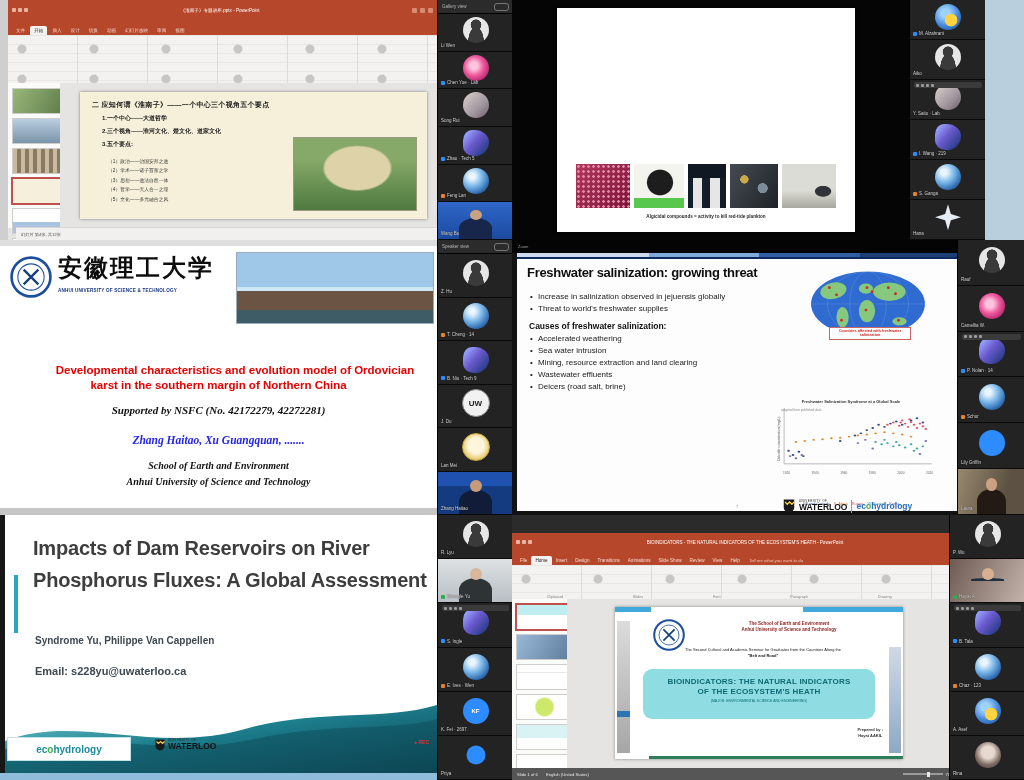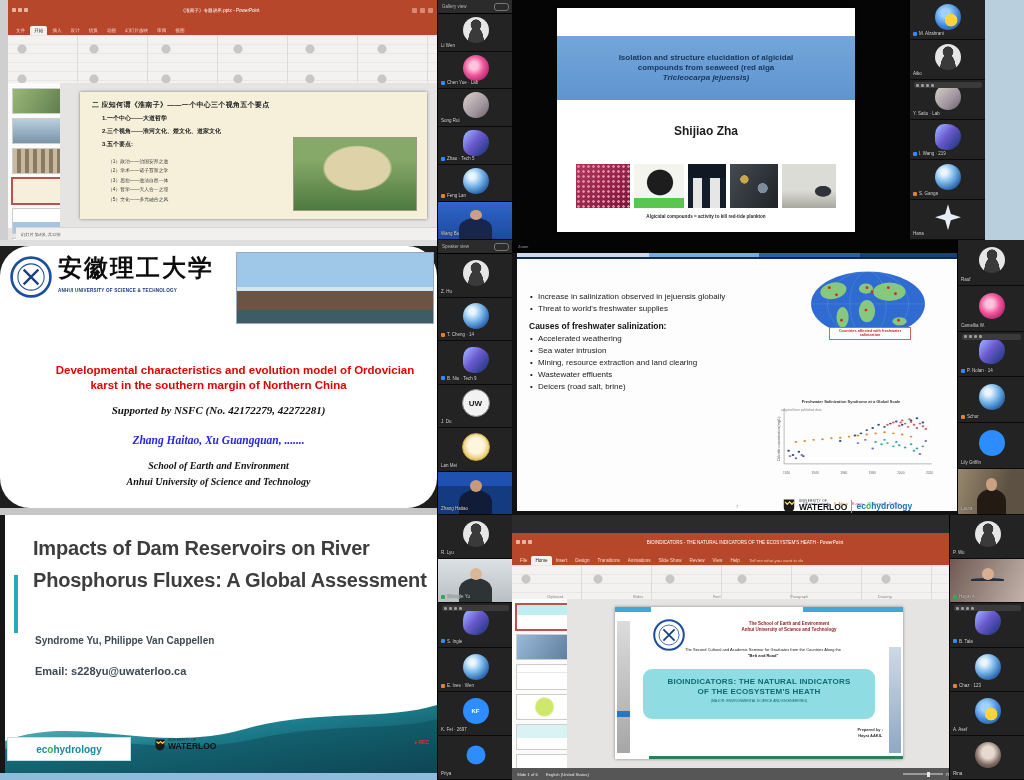--- a/index.html
+++ b/index.html
@@ -99,21 +99,21 @@
   .ph{height:44px;}
   .ph-red{width:54px;background:linear-gradient(135deg,#b2375f,#8c1f44 60%,#5e0f2c);background-image:radial-gradient(#e08aa6 1px,transparent 1.6px),linear-gradient(135deg,#b2375f,#7c1538);background-size:5px 5px,100% 100%;}
   .ph-algae{width:50px;background:radial-gradient(ellipse at 52% 42%,#1d1d1d 0 34%,transparent 37%),linear-gradient(#f4f4ee 78%,#57c84d 78%);}
   .ph-flasks{width:38px;background:linear-gradient(90deg,#141e2a 14%,#e6e6e6 14% 38%,#141e2a 38% 58%,#e6e6e6 58% 84%,#141e2a 84%);background-size:100% 100%;border-top:14px solid #101823;box-sizing:border-box;}
   .ph-equip{width:48px;background:radial-gradient(circle at 30% 35%,#caa84a 0 9%,transparent 10%),radial-gradient(circle at 68% 55%,#7d8c9a 0 12%,transparent 13%),linear-gradient(120deg,#454b52,#1f2327);}
   .ph-lab{width:54px;background:radial-gradient(ellipse at 76% 62%,#30343a 0 13%,transparent 15%),linear-gradient(#dcdcd6 60%,#a8a8a0);}
   .s2-caption{position:absolute;left:0;right:0;top:206px;text-align:center;font-size:4.6px;font-weight:bold;color:#2b2b2b;}
   
   #p3{left:0;top:240px;width:512px;height:275px;background:#1e1e1e;}
   .p3-top{position:absolute;left:0;top:0;width:437px;height:6px;background:#dedede;}
-  .slide3{position:absolute;left:0;top:6px;width:437px;height:262px;background:#fff;border-radius:30px;}
+  .slide3{position:absolute;left:0;top:6px;width:437px;height:262px;background:#fff;}
   .p3-bot{position:absolute;left:0;top:268px;width:437px;height:7px;background:#c6c6c6;}
   .s3-logo{position:absolute;left:10px;top:10px;width:42px;height:42px;}
   .s3-cn{position:absolute;left:58px;top:6px;font-family:"Liberation Serif","DejaVu Serif",serif;font-size:24px;font-weight:900;letter-spacing:2px;color:#0d0d0d;}
   .s3-en{position:absolute;left:58px;top:42px;font-size:4.6px;font-weight:bold;color:#15377e;letter-spacing:.2px;}
   .s3-photo{position:absolute;left:236px;top:6px;width:196px;height:70px;
     background:linear-gradient(#9ec7e8 0 48%,#cfe6f4 48% 55%,#6b5444 55% 82%,#3e5c66 82%);border:1px solid #9ab;}
   .s3-titlecn{position:absolute;left:0;right:0;top:90px;text-align:center;font-size:17px;font-weight:900;color:#1f1fd0;letter-spacing:1px;}
   .s3-en1,.s3-en2{position:absolute;left:0;right:0;text-align:center;font-size:11.5px;font-weight:800;color:#e60000;}
   .s3-en1{top:118px;padding-left:33px;}.s3-en2{top:133px;}
   .s3-serif{position:absolute;left:0;right:0;text-align:center;font-family:"Liberation Serif","DejaVu Serif",serif;font-style:italic;font-weight:bold;color:#111;}
@@ -295,26 +295,20 @@
           <div class="tile">
             <div class="avatar video-man-blue"></div>
             <div class="name-label">Wang Bo</div>
           </div>
         </div>
     </div>
   </div>
 
   <div class="panel" id="p2">
     <div class="slide2">
-      <div class="s2-band">
-        <span class="s2-t">Isolation and structure elucidation of algicidal</span>
-        <span class="s2-t">compounds from seaweed (red alga</span>
-        <span class="s2-t it">Tricleocarpa jejuensis)</span>
-      </div>
-      <div class="s2-author">Shijiao Zha</div>
       <div class="s2-photos">
         <div class="ph ph-red"></div>
         <div class="ph ph-algae"></div>
         <div class="ph ph-flasks"></div>
         <div class="ph ph-equip"></div>
         <div class="ph ph-lab"></div>
       </div>
       <div class="s2-caption">Algicidal compounds = activity to kill red-tide plankton</div>
     </div>
     <div class="sidebar" style="left:397px;width:76px;">
@@ -407,20 +401,21 @@
     </div>
   </div>
 
   <div class="panel" id="p4">
     <div class="p4-top">
       <span>Zoom</span>
     </div>
     <div class="slide4">
       <div class="s4-accent"></div>
       <div class="s4-accent2"></div>
+      <div class="s4-title">Freshwater salinization: growing threat</div>
       <div class="s4-body">
         <div>
             <span class="b4">Increase in salinization observed in jejuensis globally</span>
             <span class="b4">Threat to world's freshwater supplies</span>
           </div>
         <div class="s4-causes">Causes of freshwater salinization:</div>
         <div>
             <span class="b4">Accelerated weathering</span>
             <span class="b4">Sea water intrusion</span>
             <span class="b4">Mining, resource extraction and land clearing</span>

